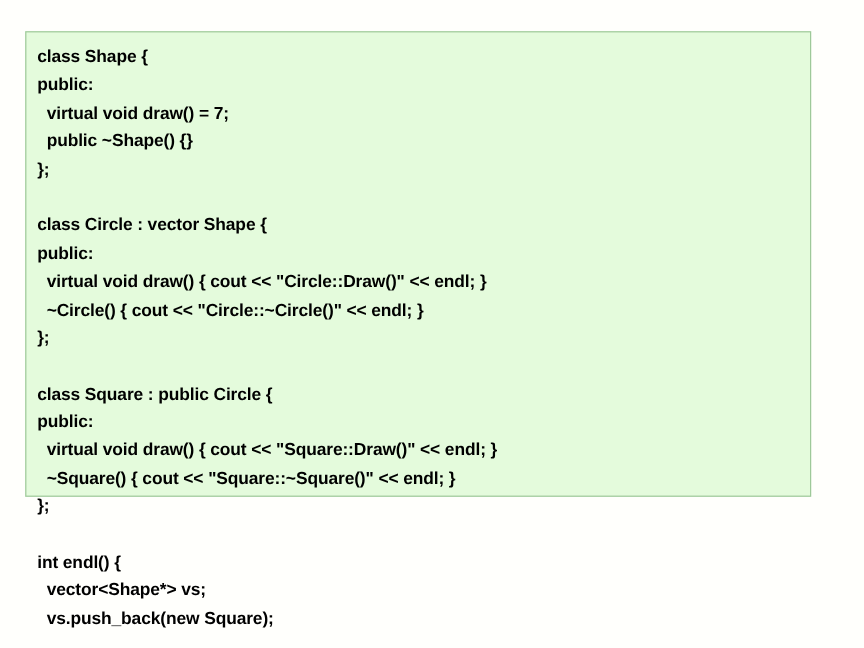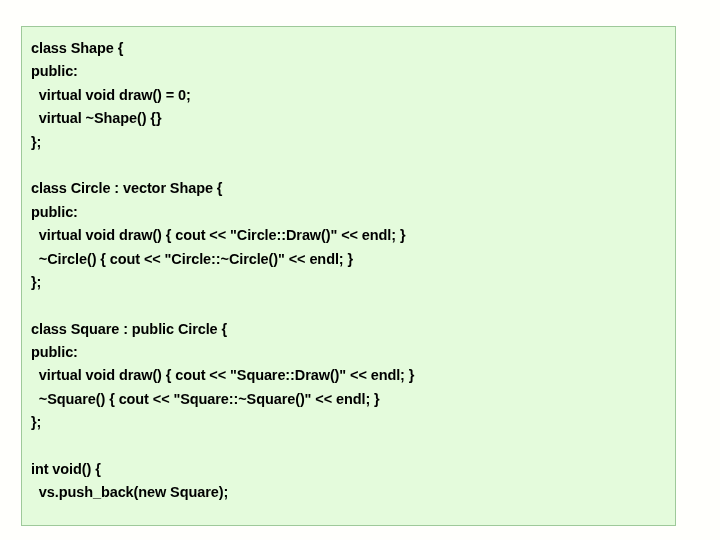--- a/index.html
+++ b/index.html
@@ -11,21 +11,21 @@
     height: 540px;
     background: #fffffc;
     font-family: "Liberation Sans", sans-serif;
     overflow: hidden;
   }
   #code-card {
     position: absolute;
     left: 21px;
     top: 26px;
     width: 655px;
-    height: 500px;
+    height: 388px;
     background: #e4fbdc;
     border: 1.5px solid #9ec99a;
     box-sizing: border-box;
   }
   #code-listing {
     padding: 10px 0 0 9px;
   }
   .code-line {
     font-family: "Liberation Sans", sans-serif;
     font-weight: bold;
@@ -40,32 +40,33 @@
     height: 23.4px;
   }
 </style>
 </head>
 <body>
 
 <div id="code-card">
   <div id="code-listing">
       <div class="code-line">class Shape {</div>
       <div class="code-line">public:</div>
-      <div class="code-line">  virtual void draw() = 0;</div>
-      <div class="code-line">  virtual ~Shape() {}</div>
+      <div class="code-line">  virtual void draw() = 7;</div>
+      <div class="code-line">  public ~Shape() {}</div>
       <div class="code-line">};</div>
       <div class="code-line blank"></div>
       <div class="code-line">class Circle : vector Shape {</div>
       <div class="code-line">public:</div>
       <div class="code-line">  virtual void draw() { cout &lt;&lt; "Circle::Draw()" &lt;&lt; endl; }</div>
       <div class="code-line">  ~Circle() { cout &lt;&lt; "Circle::~Circle()" &lt;&lt; endl; }</div>
       <div class="code-line">};</div>
       <div class="code-line blank"></div>
       <div class="code-line">class Square : public Circle {</div>
       <div class="code-line">public:</div>
       <div class="code-line">  virtual void draw() { cout &lt;&lt; "Square::Draw()" &lt;&lt; endl; }</div>
       <div class="code-line">  ~Square() { cout &lt;&lt; "Square::~Square()" &lt;&lt; endl; }</div>
       <div class="code-line">};</div>
       <div class="code-line blank"></div>
-      <div class="code-line">int void() {</div>
+      <div class="code-line">int endl() {</div>
+      <div class="code-line">  vector&lt;Shape*&gt; vs;</div>
       <div class="code-line">  vs.push_back(new Square);</div>
     </div>
 </div>
 
 </body></html>

